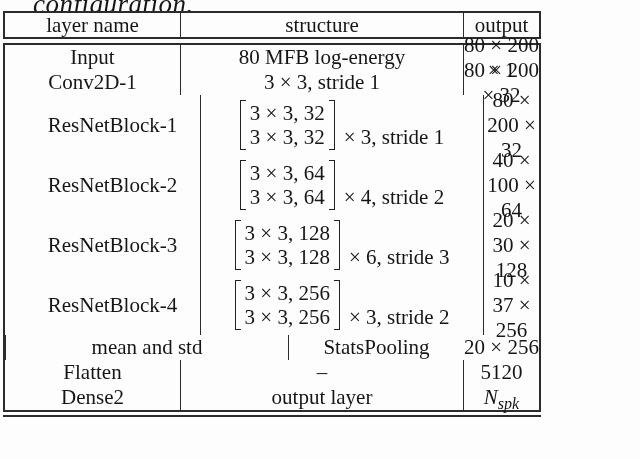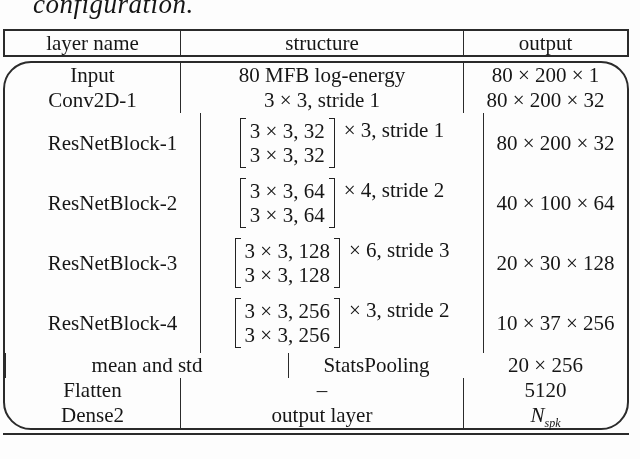--- a/index.html
+++ b/index.html
@@ -17,37 +17,36 @@
     left: 33px;
     font-style: italic;
     font-size: 27px;
     line-height: 30px;
     letter-spacing: 0.5px;
     white-space: nowrap;
   }
   .tbl {
     position: absolute;
     left: 3px;
-    top: 29px;
-    width: 626px;
+    top: 11px;
+    width: 538px;
     font-size: 21px;
   }
   .rule-box {
     border: 2px solid #2b2b2b;
     box-sizing: border-box;
     background: #fdfdfd;
   }
   .header-box {
     height: 28px;
     display: flex;
     align-items: stretch;
   }
   .body-box {
     margin-top: 4px;
-    border-radius: 28px;
   }
   .bottom-rule {
     margin-top: 3px;
     border-top: 2px solid #2b2b2b;
     height: 0;
   }
   .row {
     display: flex;
     align-items: stretch;
   }
@@ -62,21 +61,21 @@
   }
   .col-layer { width: 175px; }
   .col-structure {
     width: 284px;
     border-left: 1.6px solid #2b2b2b;
     border-right: 1.6px solid #2b2b2b;
   }
   .col-output { flex: 1; }
   .struct-group {
     display: flex;
-    align-items: flex-start;
+    align-items: flex-end;
     gap: 9px;
   }
   .matrix {
     display: flex;
     align-items: stretch;
   }
   .bracket {
     width: 6px;
     box-sizing: border-box;
   }
@@ -92,21 +91,21 @@
   }
   .matrix-lines {
     display: flex;
     flex-direction: column;
     justify-content: center;
     padding: 1px 4px;
     line-height: 24px;
   }
   .nspk { font-style: italic; }
   .nspk sub {
-    font-size: 12px;
+    font-size: 16px;
     font-style: italic;
     line-height: 0;
     margin-top: 14px;
   }
 </style>
 </head>
 <body>
 
 <div class="caption">configuration.</div>
 

